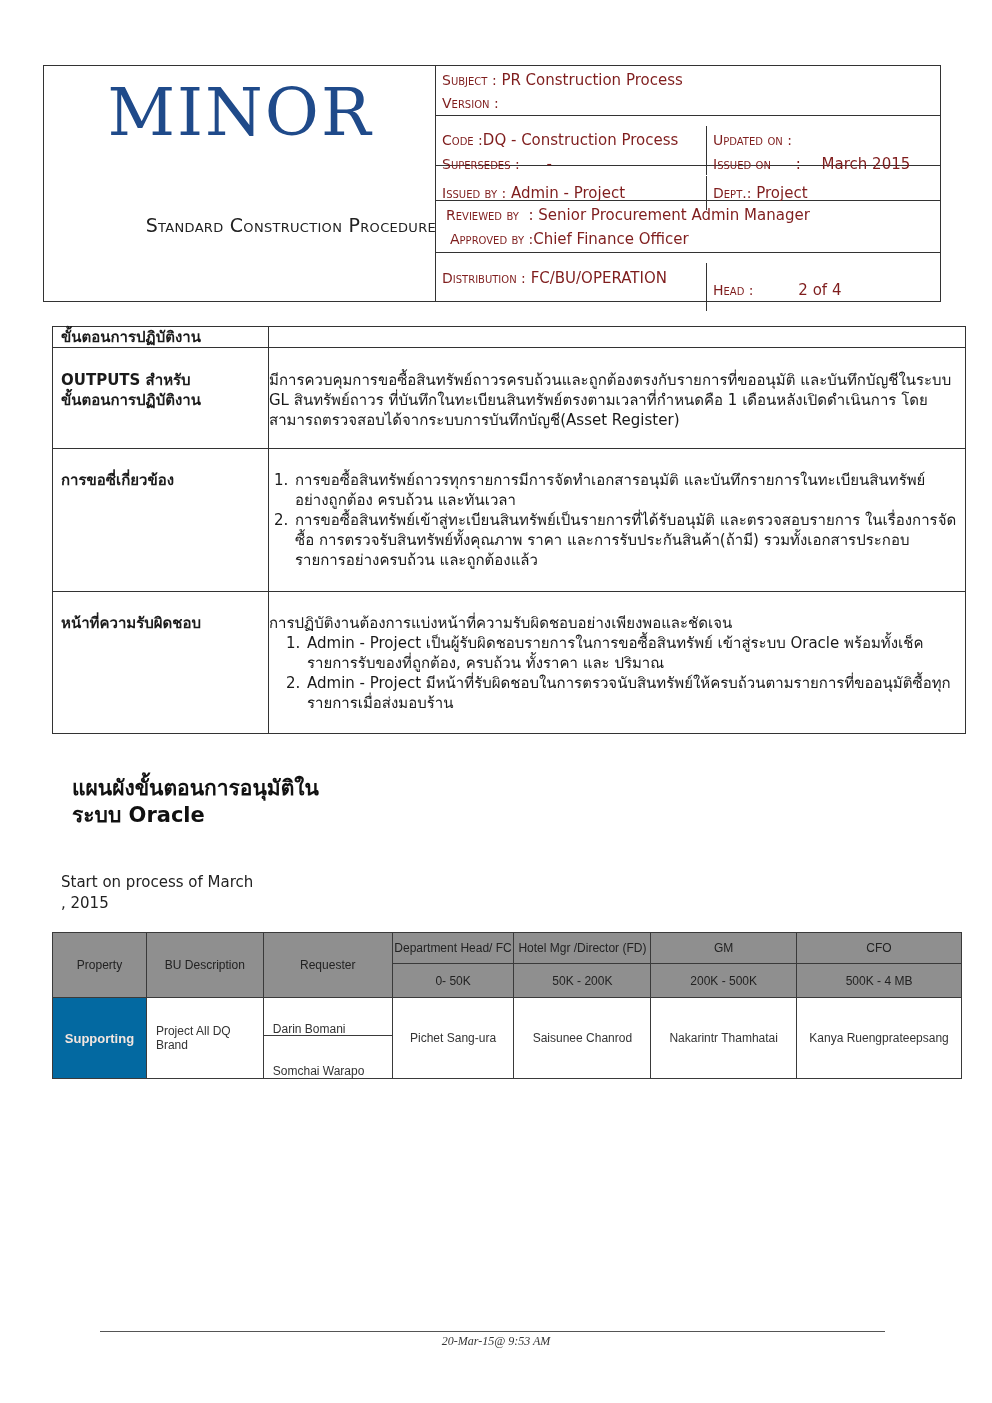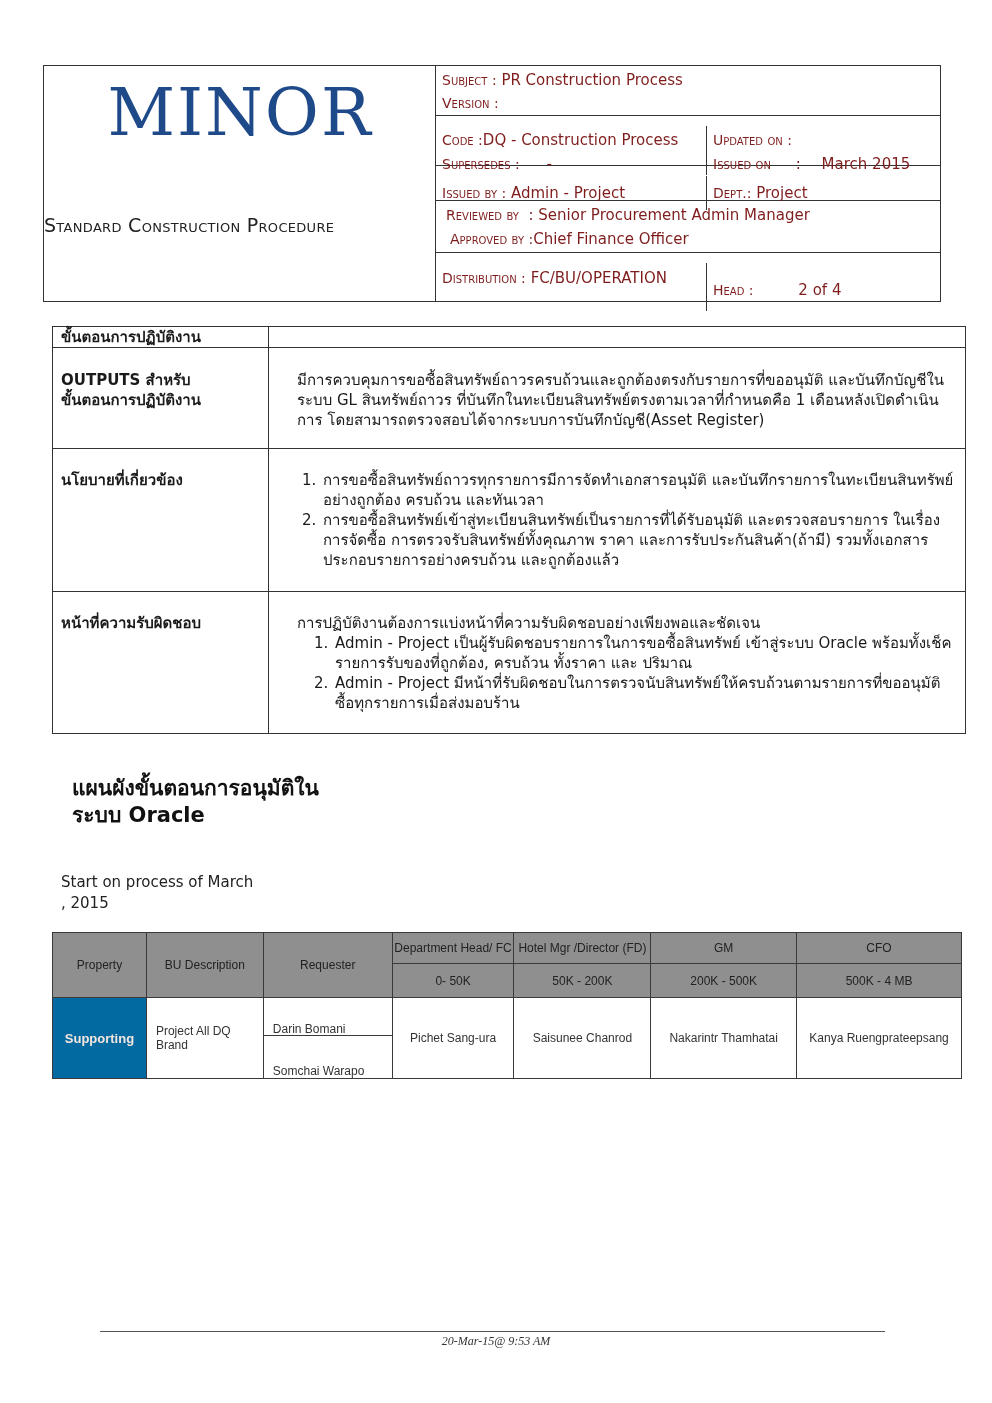--- a/index.html
+++ b/index.html
@@ -3,33 +3,33 @@
 <meta charset="utf-8">
 <style>
   html, body { margin: 0; padding: 0; background: #ffffff; }
   body { width: 992px; height: 1403px; position: relative; overflow: hidden; font-family: "DejaVu Sans", sans-serif; color: #1a1a1a; }
 
   
   .hdr { position: absolute; left: 43px; top: 65px; width: 898px; height: 237px; border: 1.5px solid #333; box-sizing: border-box; }
   .hdr-left { position: absolute; left: 0; top: 0; width: 392px; height: 100%; border-right: 1.5px solid #333; box-sizing: border-box; }
   .logo-main { position: absolute; left: 0; width: 392px; top: 12px; text-align: center; font-family: "DejaVu Serif", serif; font-size: 66px; color: #1f4a8a; letter-spacing: 2px; line-height: 70px; }
   .logo-sub { position: absolute; left: 0; width: 392px; top: 80px; text-align: center; font-family: "DejaVu Serif", serif; font-size: 23px; color: #222; letter-spacing: 7px; }
-  .proc-title { position: absolute; left: 0; width: 392px; top: 148px; text-align: left; font-family: "DejaVu Sans", sans-serif; font-size: 19px; font-variant: small-caps; color: #222; letter-spacing: 0.3px; }
+  .proc-title { position: absolute; left: 0; width: 392px; top: 148px; text-align: right; font-family: "DejaVu Sans", sans-serif; font-size: 19px; font-variant: small-caps; color: #222; letter-spacing: 0.3px; }
 
   .hdr-right { position: absolute; left: 392px; top: 0; width: 504px; height: 100%; font-family: "DejaVu Sans", sans-serif; font-size: 15px; color: #7f1d1d; text-align: right; }
   .row { position: absolute; left: 0; width: 100%; border-bottom: 1.5px solid #333; box-sizing: border-box; }
   .cell { position: absolute; top: 10px; height: 100%; box-sizing: border-box; }
   .lbl { font-variant: small-caps; font-size: 14px; }
   .line { position: absolute; left: 6px; white-space: nowrap; }
 
   
   .proc { position: absolute; left: 52px; top: 326px; width: 914px; border: 1.5px solid #333; border-collapse: collapse; }
   .proc td { border: 1.5px solid #333; vertical-align: top; font-size: 15px; line-height: 20px; padding: 0; }
   .proc td.c1 { width: 207px; font-weight: bold; padding-left: 8px; }
-  .proc td.c2 { padding-left: 28px; padding-right: 8px; }
+  .proc td.c2 { padding-left: 0; padding-right: 8px; }
   .proc ol { margin: 0; padding-left: 24px; }
   .proc ol li { padding-left: 2px; }
 
   .sec-title { position: absolute; left: 72px; top: 775px; font-size: 21px; font-weight: bold; line-height: 27px; color: #111; }
   .start-note { position: absolute; left: 61px; top: 872px; font-size: 15px; line-height: 21px; color: #222; }
 
   
   .appr { position: absolute; left: 52px; top: 932px; width: 910px; border-collapse: collapse; font-family: "Liberation Sans", sans-serif; font-size: 12px; color: #333; }
   .appr th, .appr td { border: 1px solid #3a3a3a; text-align: center; padding: 0; }
   .appr th { background: #8f8f8f; font-weight: normal; color: #222; }
@@ -132,21 +132,21 @@
     <td class="c2"></td>
   </tr>
   <tr style="height:101px;">
     <td class="c1" style="padding-top:22px;">
       <div>OUTPUTS สำหรับ</div>
       <div>ขั้นตอนการปฏิบัติงาน</div>
     </td>
     <td class="c2" style="padding-top:22px;">มีการควบคุมการขอซื้อสินทรัพย์ถาวรครบถ้วนและถูกต้องตรงกับรายการที่ขออนุมัติ และบันทึกบัญชีในระบบ GL สินทรัพย์ถาวร ที่บันทึกในทะเบียนสินทรัพย์ตรงตามเวลาที่กำหนดคือ 1 เดือนหลังเปิดดำเนินการ โดยสามารถตรวจสอบได้จากระบบการบันทึกบัญชี(Asset Register)</td>
   </tr>
   <tr style="height:143px;">
-    <td class="c1" style="padding-top:21px;">นโยบายที่เกี่ยวข้อง</td>
+    <td class="c1" style="padding-top:21px;">การขอซี่เกี่ยวข้อง</td>
     <td class="c2" style="padding-top:21px;">
       <ol>
         <li>การขอซื้อสินทรัพย์ถาวรทุกรายการมีการจัดทำเอกสารอนุมัติ และบันทึกรายการในทะเบียนสินทรัพย์อย่างถูกต้อง ครบถ้วน และทันเวลา</li>
         <li>การขอซื้อสินทรัพย์เข้าสู่ทะเบียนสินทรัพย์เป็นรายการที่ได้รับอนุมัติ และตรวจสอบรายการ ในเรื่องการจัดซื้อ การตรวจรับสินทรัพย์ทั้งคุณภาพ ราคา และการรับประกันสินค้า(ถ้ามี) รวมทั้งเอกสารประกอบรายการอย่างครบถ้วน และถูกต้องแล้ว</li>
       </ol>
     </td>
   </tr>
   <tr style="height:142px;">
     <td class="c1" style="padding-top:21px;">หน้าที่ความรับผิดชอบ</td>
     <td class="c2" style="padding-top:21px;">

